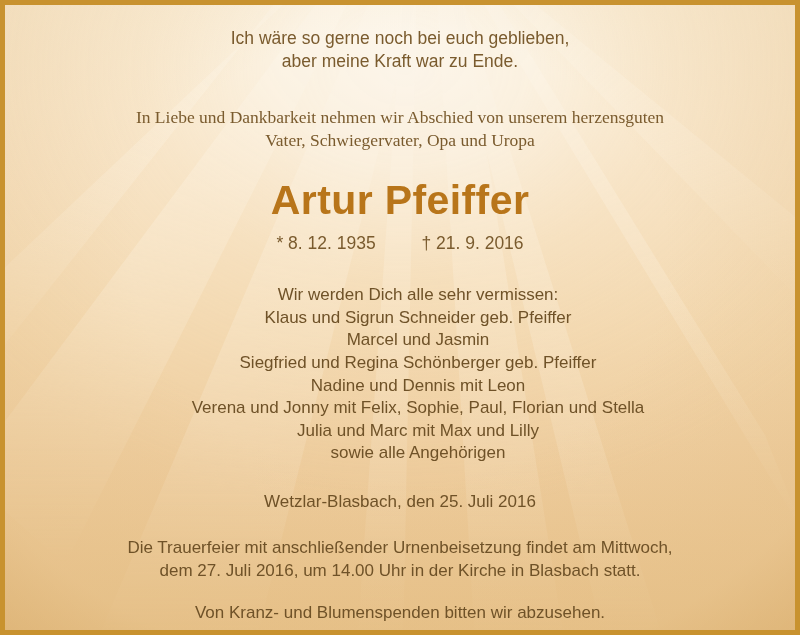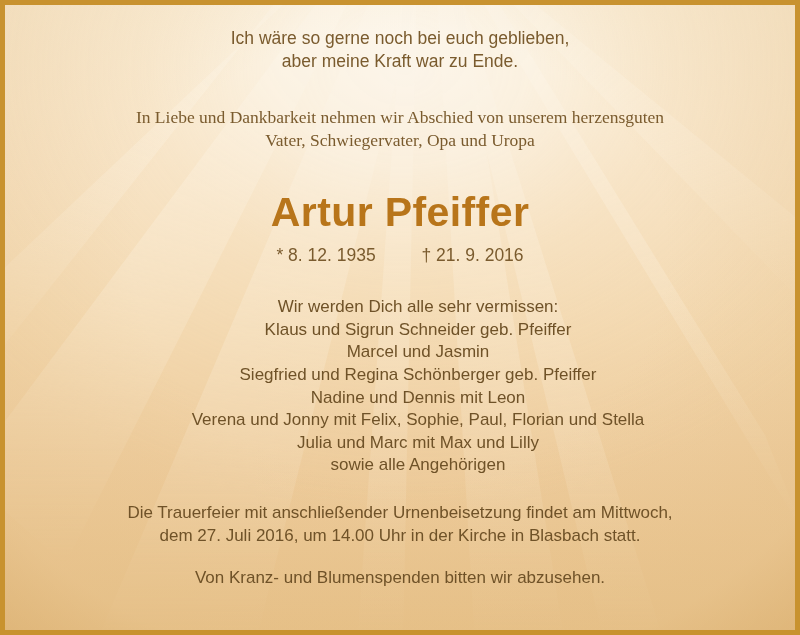--- a/index.html
+++ b/index.html
@@ -51,21 +51,21 @@
     font-size: 17.5px;
     color: #7a5b2e;
   }
   .intro {
     margin-top: 32px;
     font-size: 17.5px;
     color: #7a5b2e;
     font-family: Liberation Serif, serif;
   }
   .name {
-    margin-top: 37px;
+    margin-top: 25px;
     font-size: 41px;
     font-weight: bold;
     color: #b8751a;
     letter-spacing: 0.4px;
   }
   .dates {
     margin-top: 9px;
     font-size: 17.5px;
     color: #7a5b2e;
   }
@@ -155,20 +155,21 @@
       <div class="line">Wir werden Dich alle sehr vermissen:</div>
       <div class="line">Klaus und Sigrun Schneider geb. Pfeiffer</div>
       <div class="line">Marcel und Jasmin</div>
       <div class="line">Siegfried und Regina Schönberger geb. Pfeiffer</div>
       <div class="line">Nadine und Dennis mit Leon</div>
       <div class="line">Verena und Jonny mit Felix, Sophie, Paul, Florian und Stella</div>
       <div class="line">Julia und Marc mit Max und Lilly</div>
       <div class="line">sowie alle Angehörigen</div>
     </div>
 
+    <div class="place">Wetzlar-Blasbach, den 25. Juli 2016</div>
 
     <div class="ceremony">
       <div class="line">Die Trauerfeier mit anschließender Urnenbeisetzung findet am Mittwoch,</div>
       <div class="line">dem 27. Juli 2016, um 14.00 Uhr in der Kirche in Blasbach statt.</div>
     </div>
 
     <div class="closing">Von Kranz- und Blumenspenden bitten wir abzusehen.</div>
 
   </div>
 </div>

